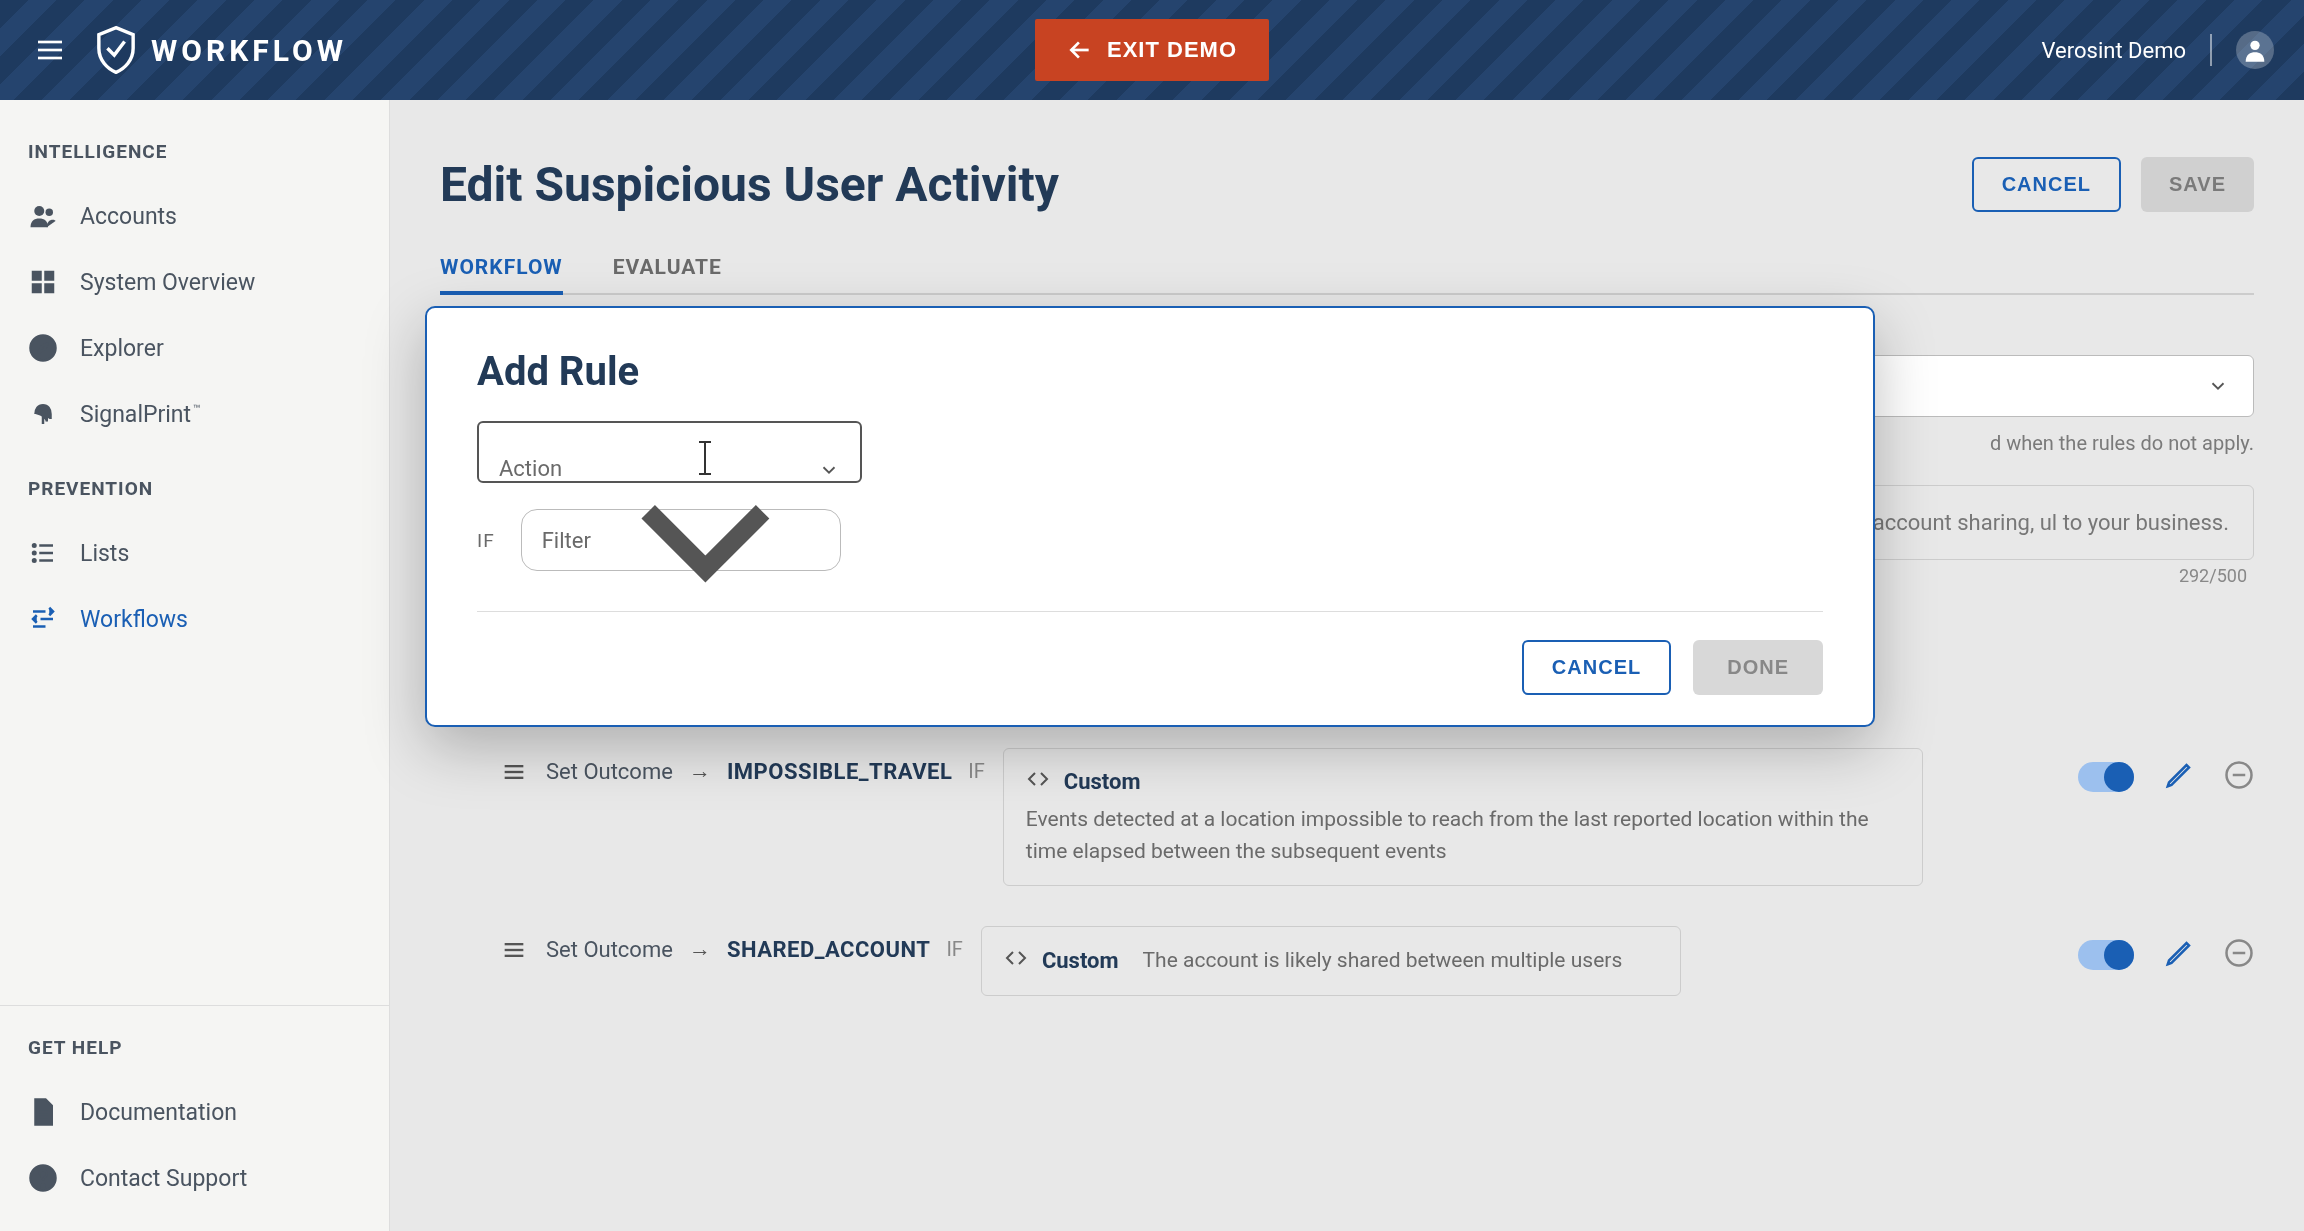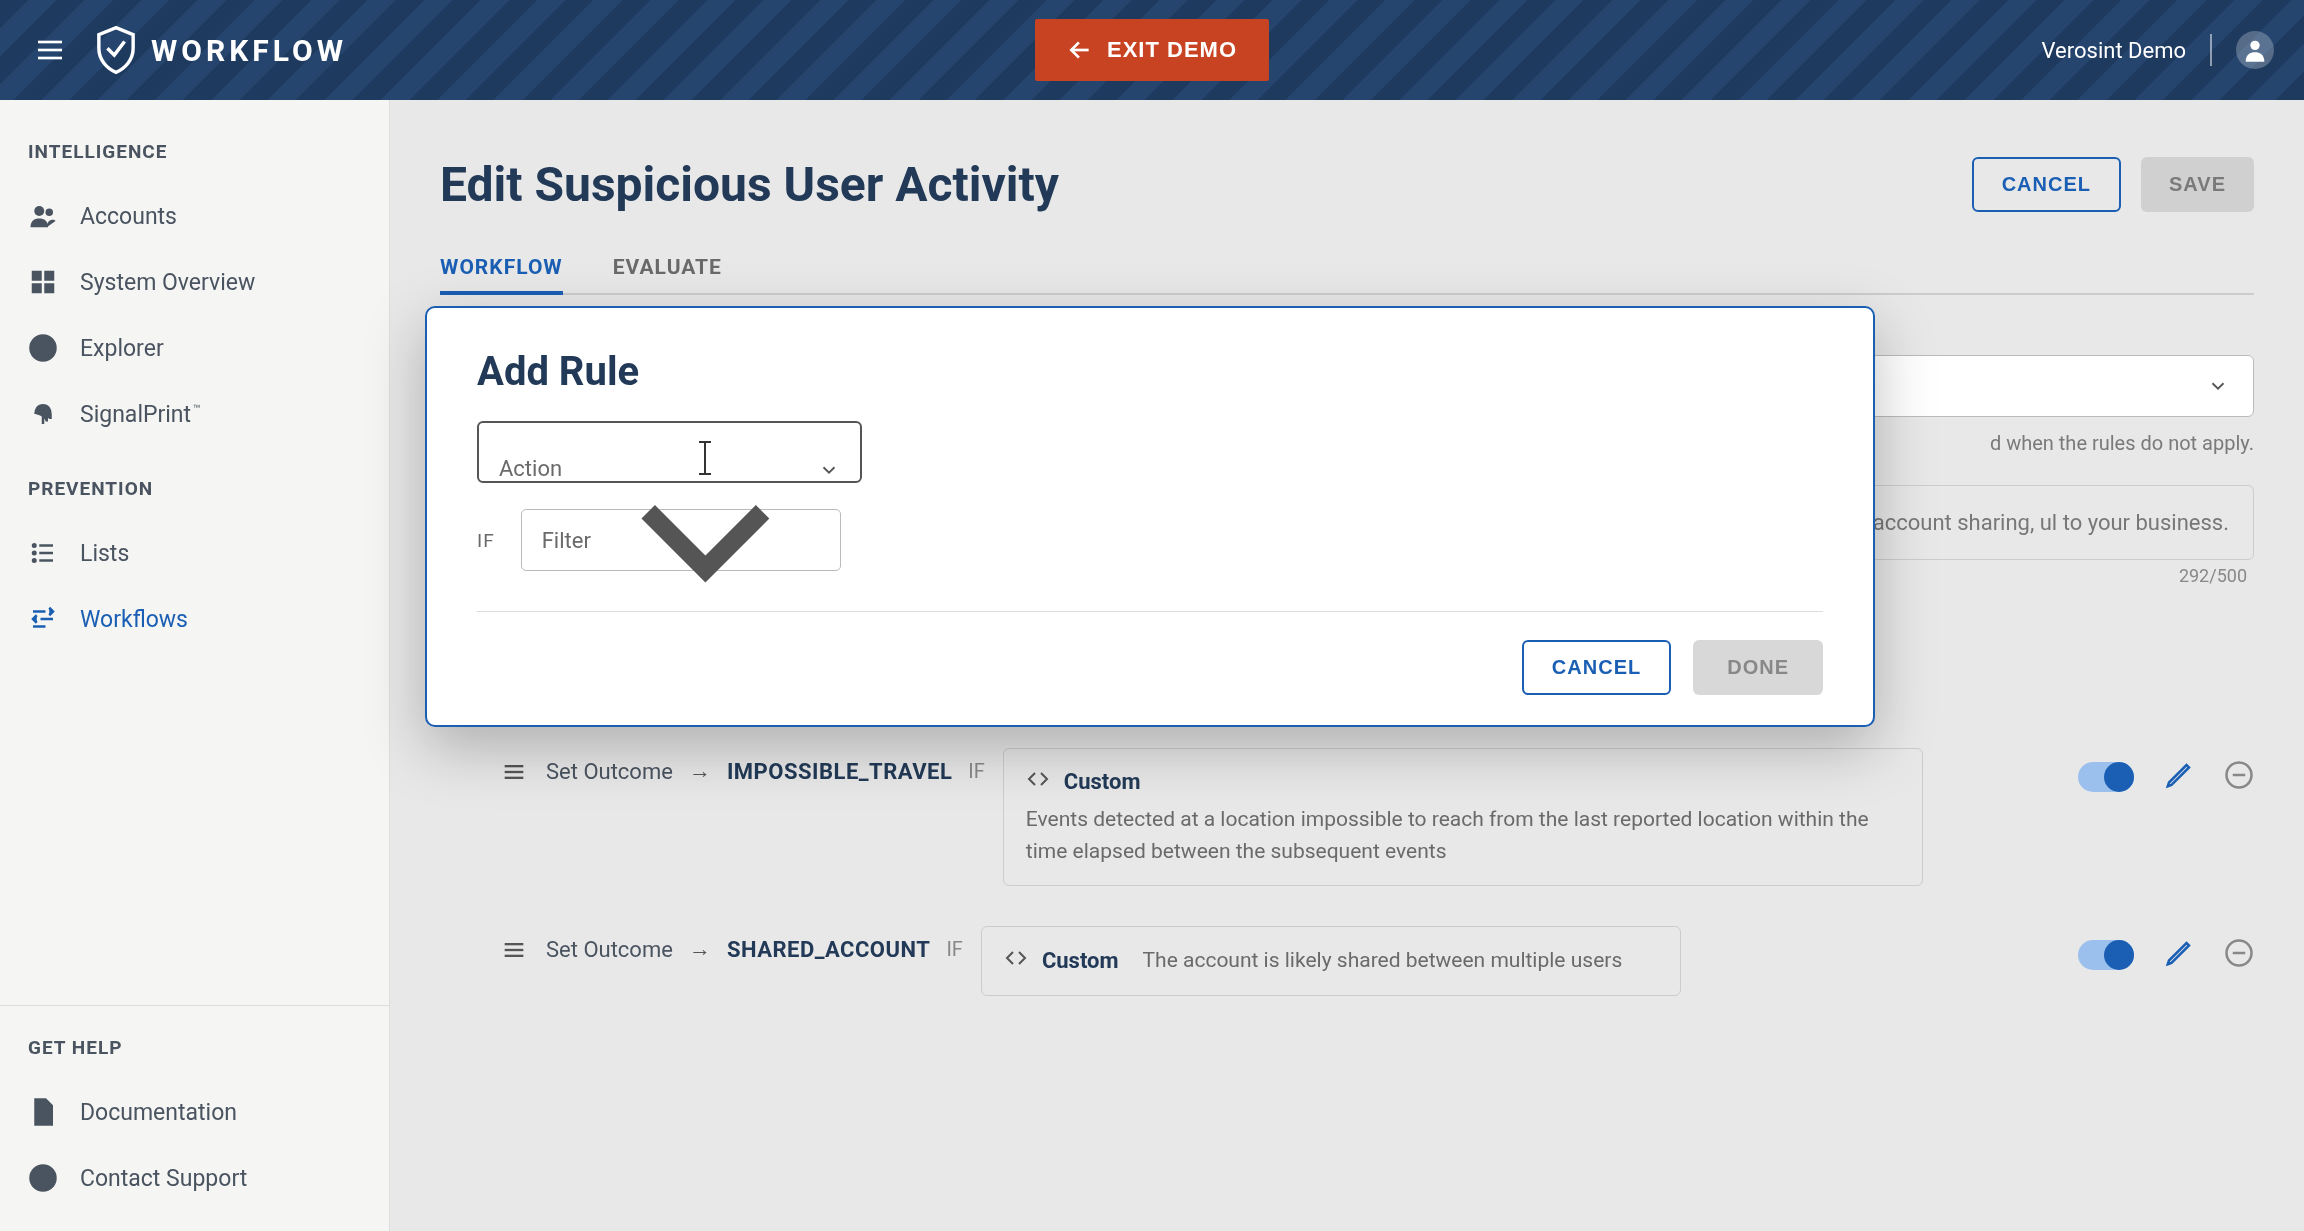--- a/index.html
+++ b/index.html
@@ -333,21 +333,21 @@
 .text-cursor-line { position:absolute; left:0; top:0; bottom:0; width:2px; background:#333; }
 
 .modal-if-row {
   display: flex; align-items: center; gap: 26px;
   margin-top: 26px;
 }
 .if-label { font-size: 19px; color: #6a6a6a; letter-spacing: 1px; }
 .filter-select {
   height: 62px;
   border: 1px solid #bbb;
-  border-radius: 5px;
+  border-radius: 16px;
   width: 320px;
   display: flex; align-items: center; justify-content: space-between;
   padding: 0 20px;
   font-size: 22px;
   color: #6a6a6a;
   cursor: pointer;
 }
 .modal-hr {
   border: none;
   border-top: 1px solid #ddd;

